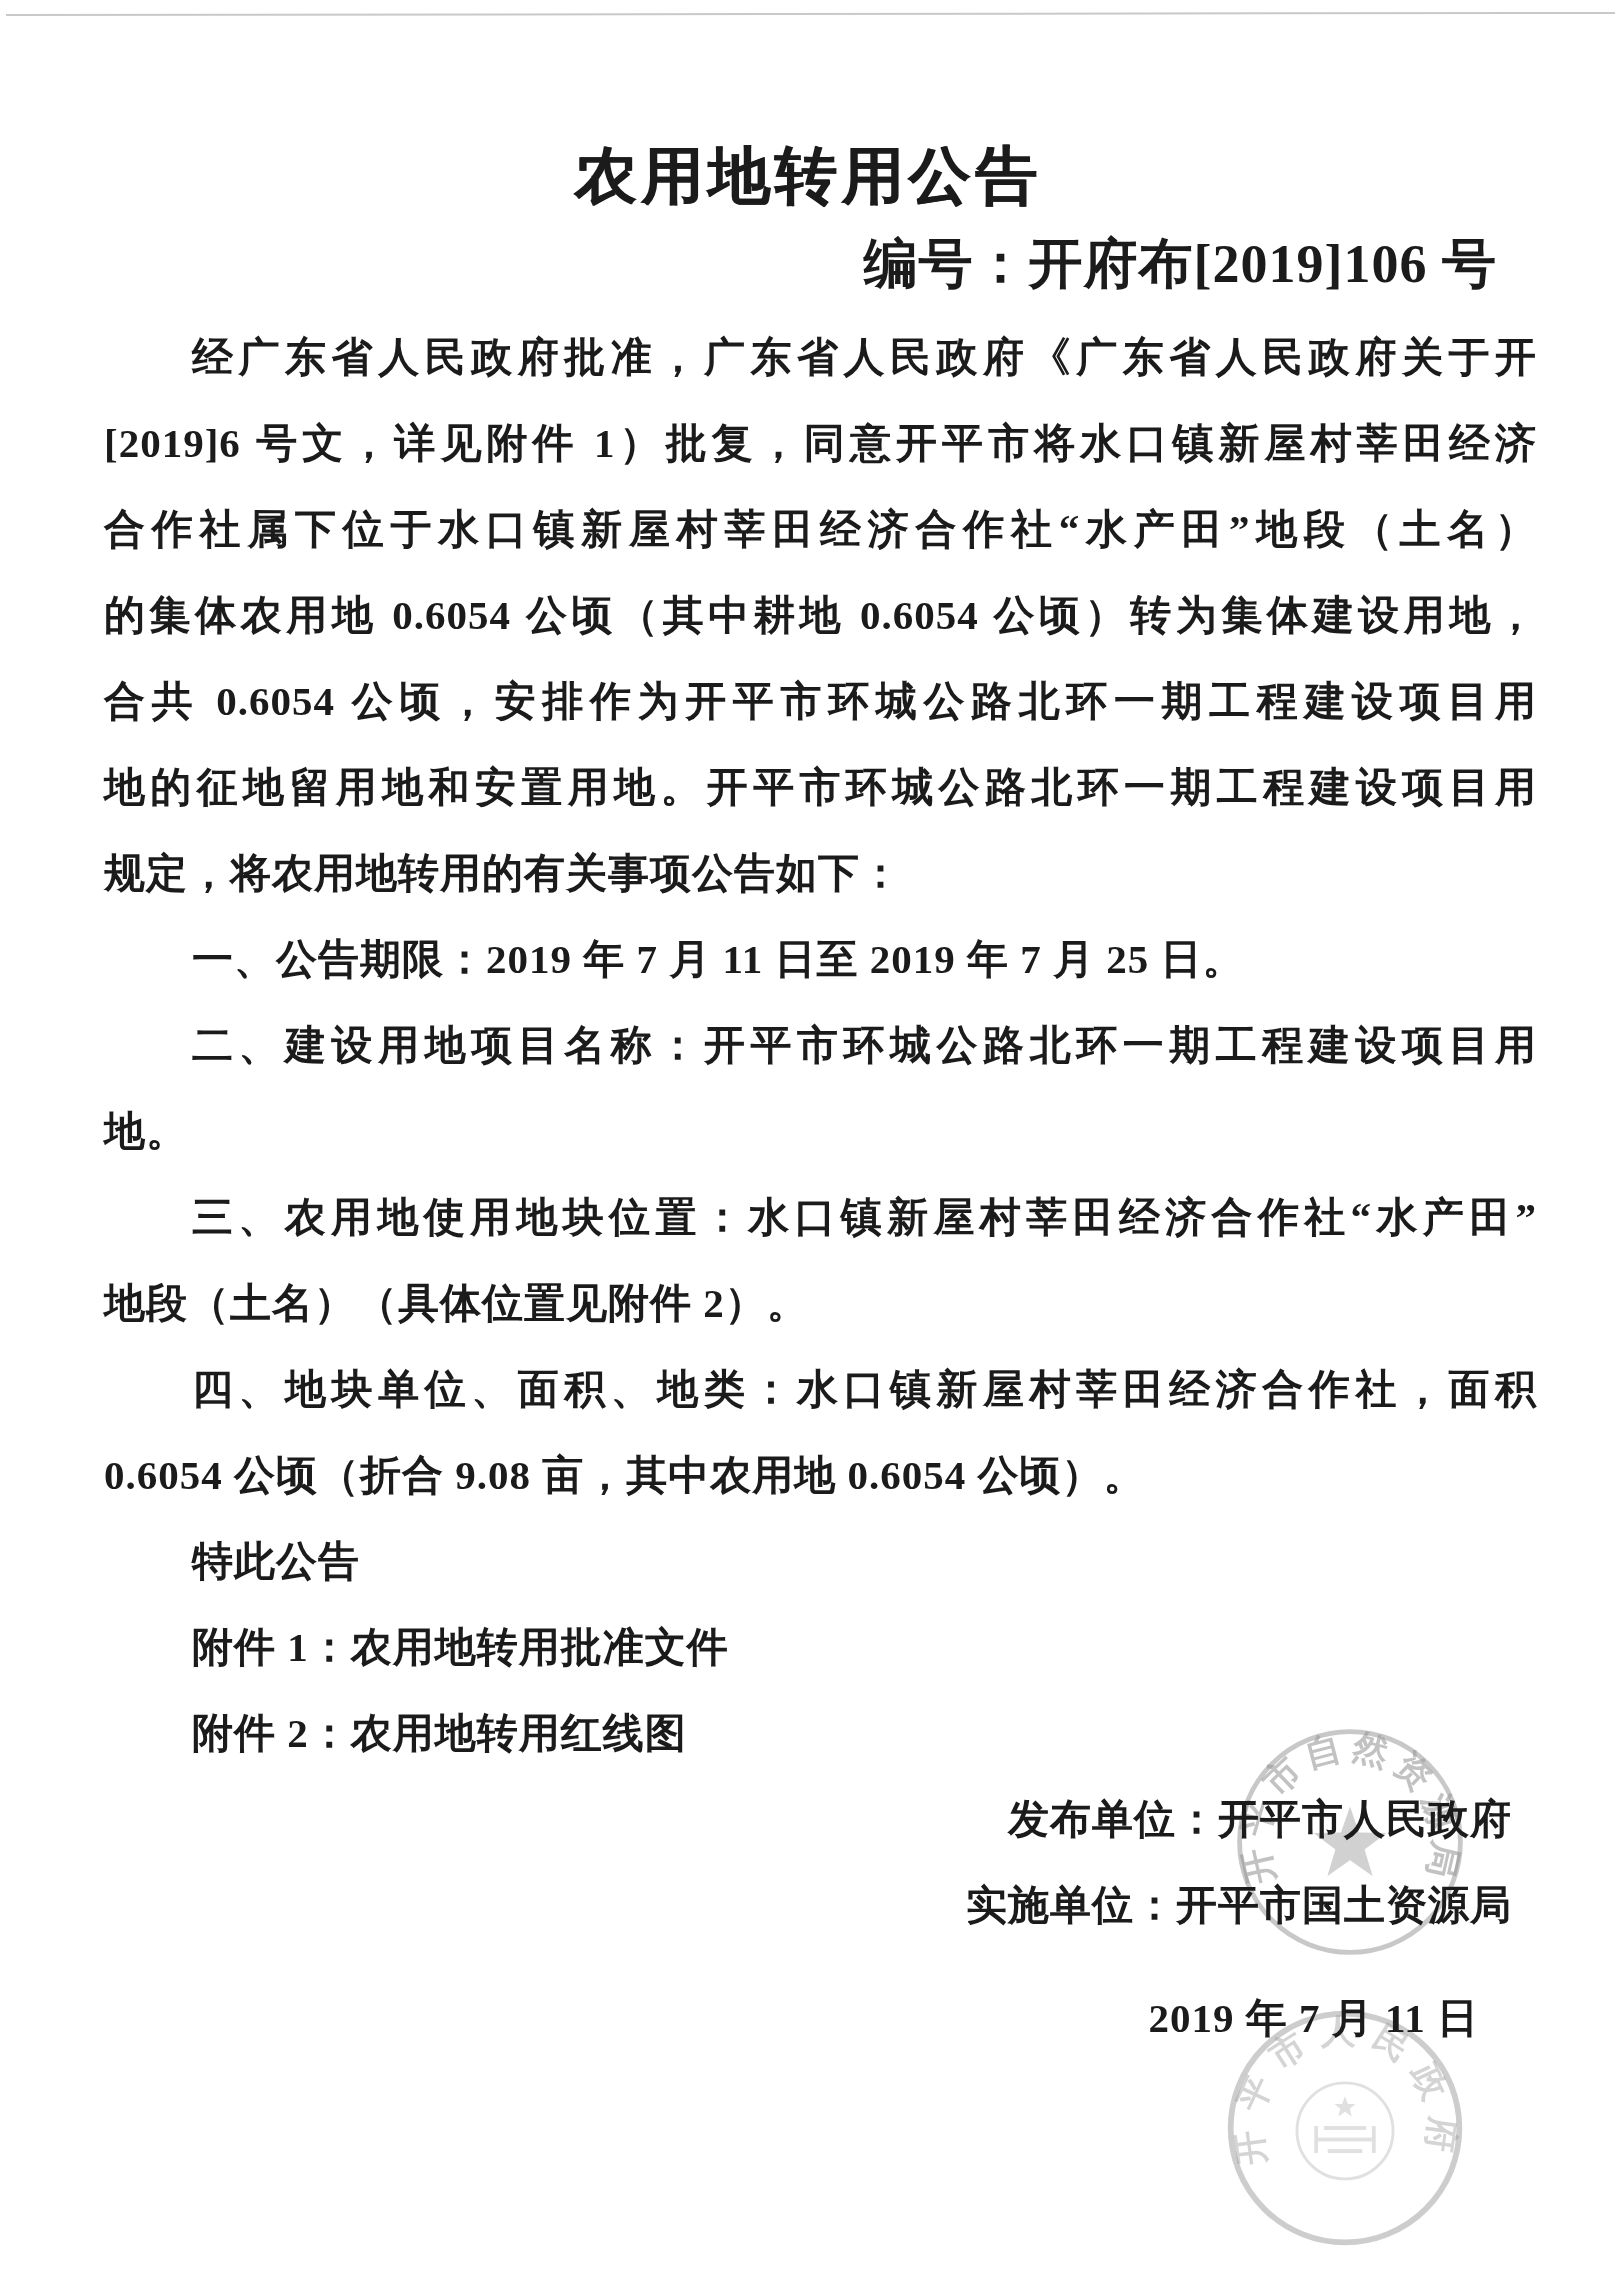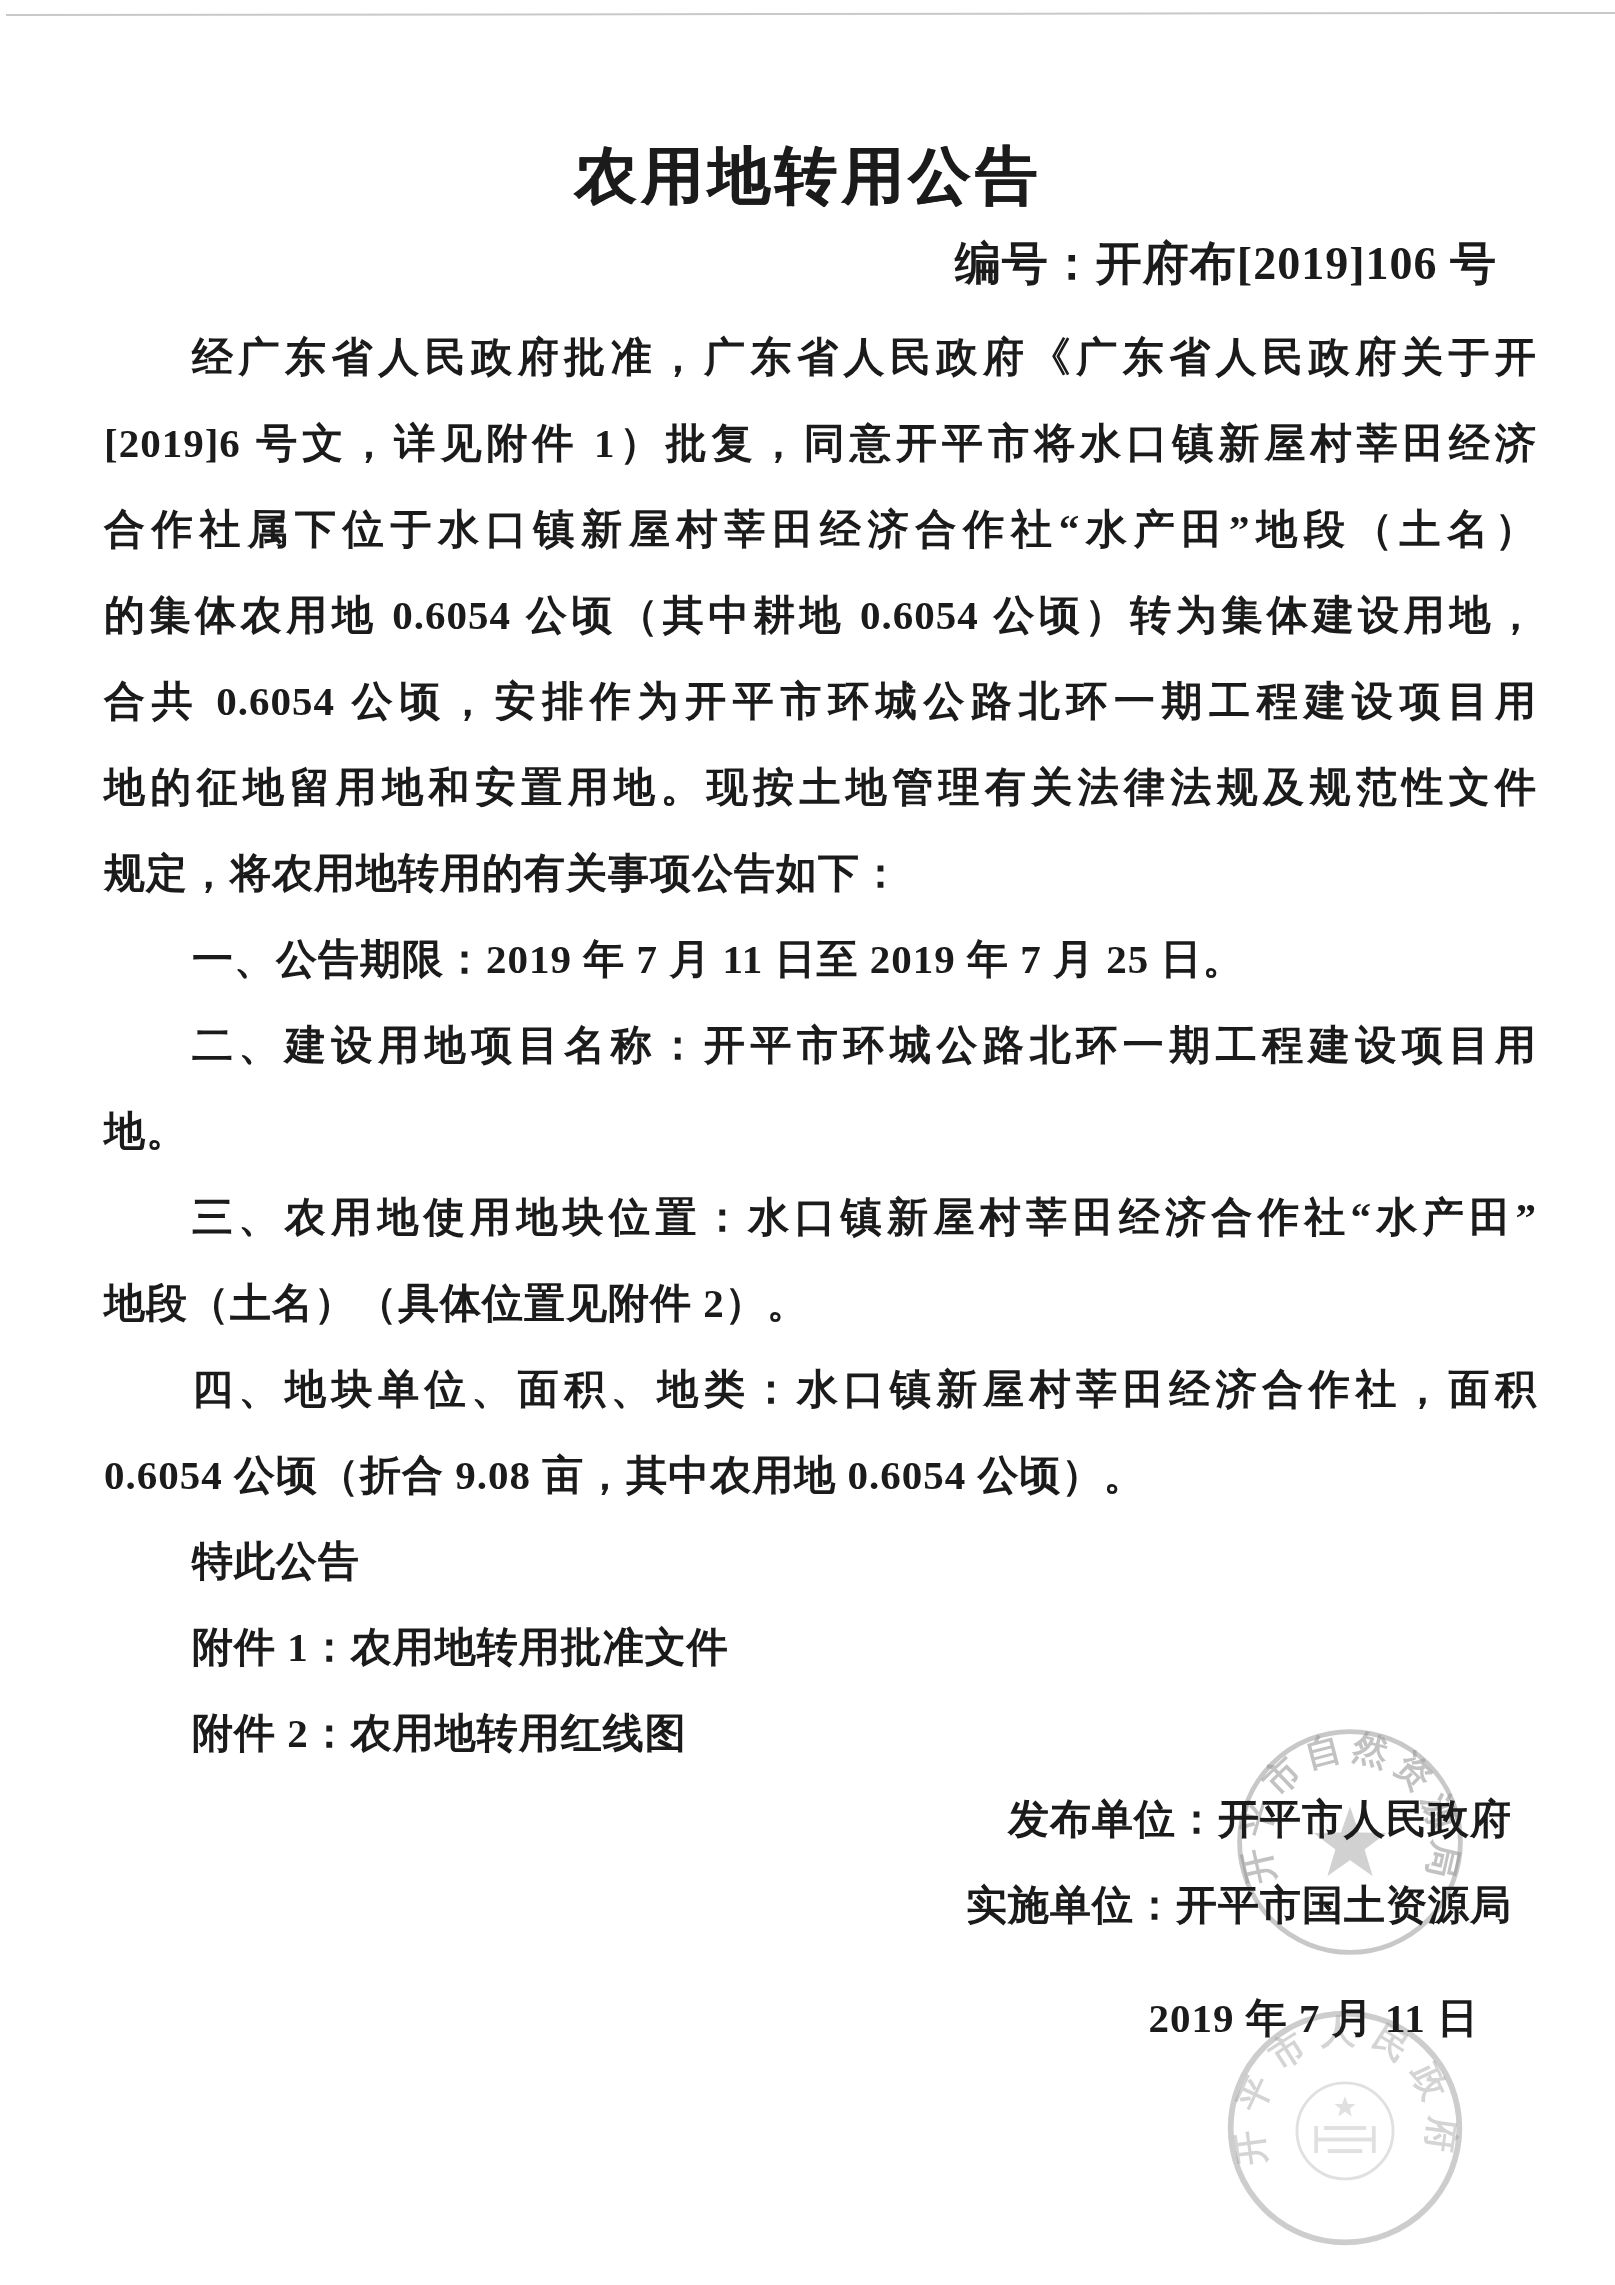--- a/index.html
+++ b/index.html
@@ -21,21 +21,21 @@
     margin:144px 0 0 0;
     text-align:center;
     font-size:62px;line-height:1.06;
     letter-spacing:4.8px;
     text-shadow:1px 0 currentColor;
   }
   .doc-number{
     margin-top:25px;
     text-align:right;
     padding-right:119px;
-    font-size:46px;line-height:58px;
+    font-size:54px;line-height:58px;
     letter-spacing:1px;
   }
   .body-text{
     position:relative;
     margin-top:21px;
     padding:0 79px 0 104px;
     font-size:41px;
   }
   .line{
     height:86px;line-height:86px;
@@ -89,21 +89,21 @@
   <div class="title">农用地转用公告</div>
 
   <div class="doc-number">编号：开府布[2019]106 号</div>
 
   <div class="body-text">
     <div class="line i j">经广东省人民政府批准，广东省人民政府《广东省人民政府关于开</div>
     <div class="line j">[2019]6 号文，详见附件 1）批复，同意开平市将水口镇新屋村莘田经济</div>
     <div class="line j">合作社属下位于水口镇新屋村莘田经济合作社“水产田”地段（土名）</div>
     <div class="line j">的集体农用地 0.6054 公顷（其中耕地 0.6054 公顷）转为集体建设用地，</div>
     <div class="line j">合共 0.6054 公顷，安排作为开平市环城公路北环一期工程建设项目用</div>
-    <div class="line j">地的征地留用地和安置用地。现按土地管理有关法律法规及规范性文件</div>
+    <div class="line j">地的征地留用地和安置用地。开平市环城公路北环一期工程建设项目用</div>
     <div class="line">规定，将农用地转用的有关事项公告如下：</div>
     <div class="line i">一、公告期限：2019 年 7 月 11 日至 2019 年 7 月 25 日。</div>
     <div class="line i j">二、建设用地项目名称：开平市环城公路北环一期工程建设项目用</div>
     <div class="line">地。</div>
     <div class="line i j">三、农用地使用地块位置：水口镇新屋村莘田经济合作社“水产田”</div>
     <div class="line">地段（土名）（具体位置见附件 2）。</div>
     <div class="line i j">四、地块单位、面积、地类：水口镇新屋村莘田经济合作社，面积</div>
     <div class="line">0.6054 公顷（折合 9.08 亩，其中农用地 0.6054 公顷）。</div>
     <div class="line i">特此公告</div>
     <div class="line i">附件 1：农用地转用批准文件</div>

